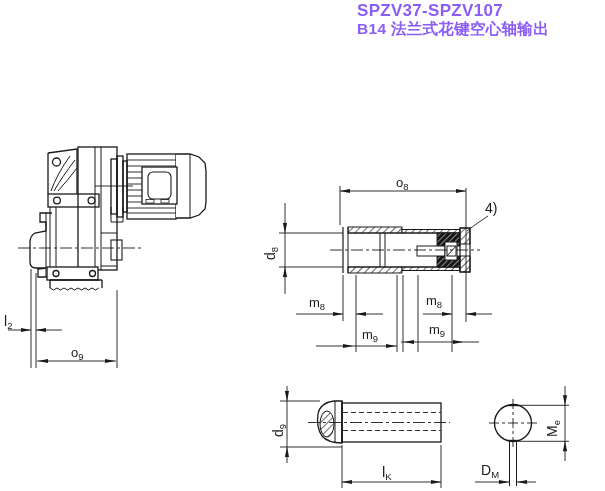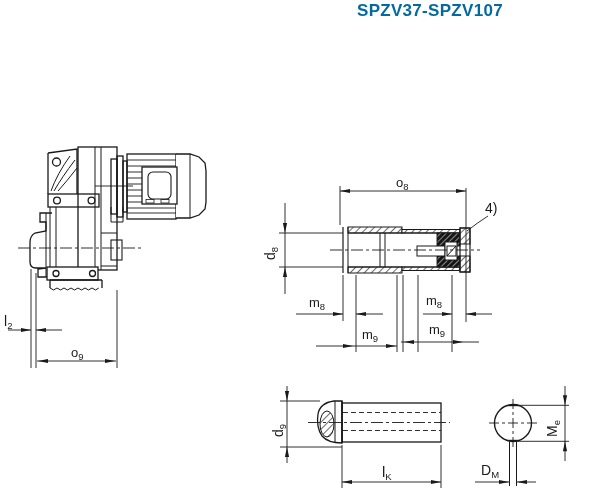--- a/index.html
+++ b/index.html
@@ -1,34 +1,35 @@
 <!DOCTYPE html>
 <html><head>
 <meta charset="utf-8">
 <style>
   html,body{margin:0;padding:0;background:#ffffff;}
   .page{position:relative;width:605px;height:491px;background:#ffffff;overflow:hidden;
-        font-family:"Liberation Sans",sans-serif;color:#0369a1;}
+        font-family:"Liberation Sans",sans-serif;color:#8b5cf6;}
   .title-block{position:absolute;left:357px;top:2px;font-weight:bold;white-space:nowrap;}
   .title-line1{font-size:17px;letter-spacing:.3px;line-height:18px;}
   .title-line2{font-size:15.5px;letter-spacing:.3px;line-height:18px;}
   svg{position:absolute;left:0;top:0;}
   svg text{font-family:"Liberation Sans",sans-serif;fill:#1a1a1a;}
   .b13{font-size:13px;}
   .b14{font-size:14px;}
   .b15{font-size:15px;}
   .sub{font-size:9.5px;}
 </style>
 </head>
 <body>
 
 <div class="page">
 
   <div class="title-block">
     <div class="title-line1">SPZV37-SPZV107</div>
+    <div class="title-line2">B14 法兰式花键空心轴输出</div>
   </div>
 
   <svg width="605" height="491" viewBox="0 0 605 491">
     <defs>
       <pattern id="h1" width="5" height="5" patternUnits="userSpaceOnUse" patternTransform="rotate(45)">
         <rect width="5" height="5" fill="#ffffff"></rect>
         <line x1="0" y1="0" x2="0" y2="5" stroke="#1a1a1a" stroke-width="1.3"></line>
       </pattern>
       <pattern id="h2" width="4" height="4" patternUnits="userSpaceOnUse" patternTransform="rotate(45)">
         <rect width="4" height="4" fill="#161616"></rect>

